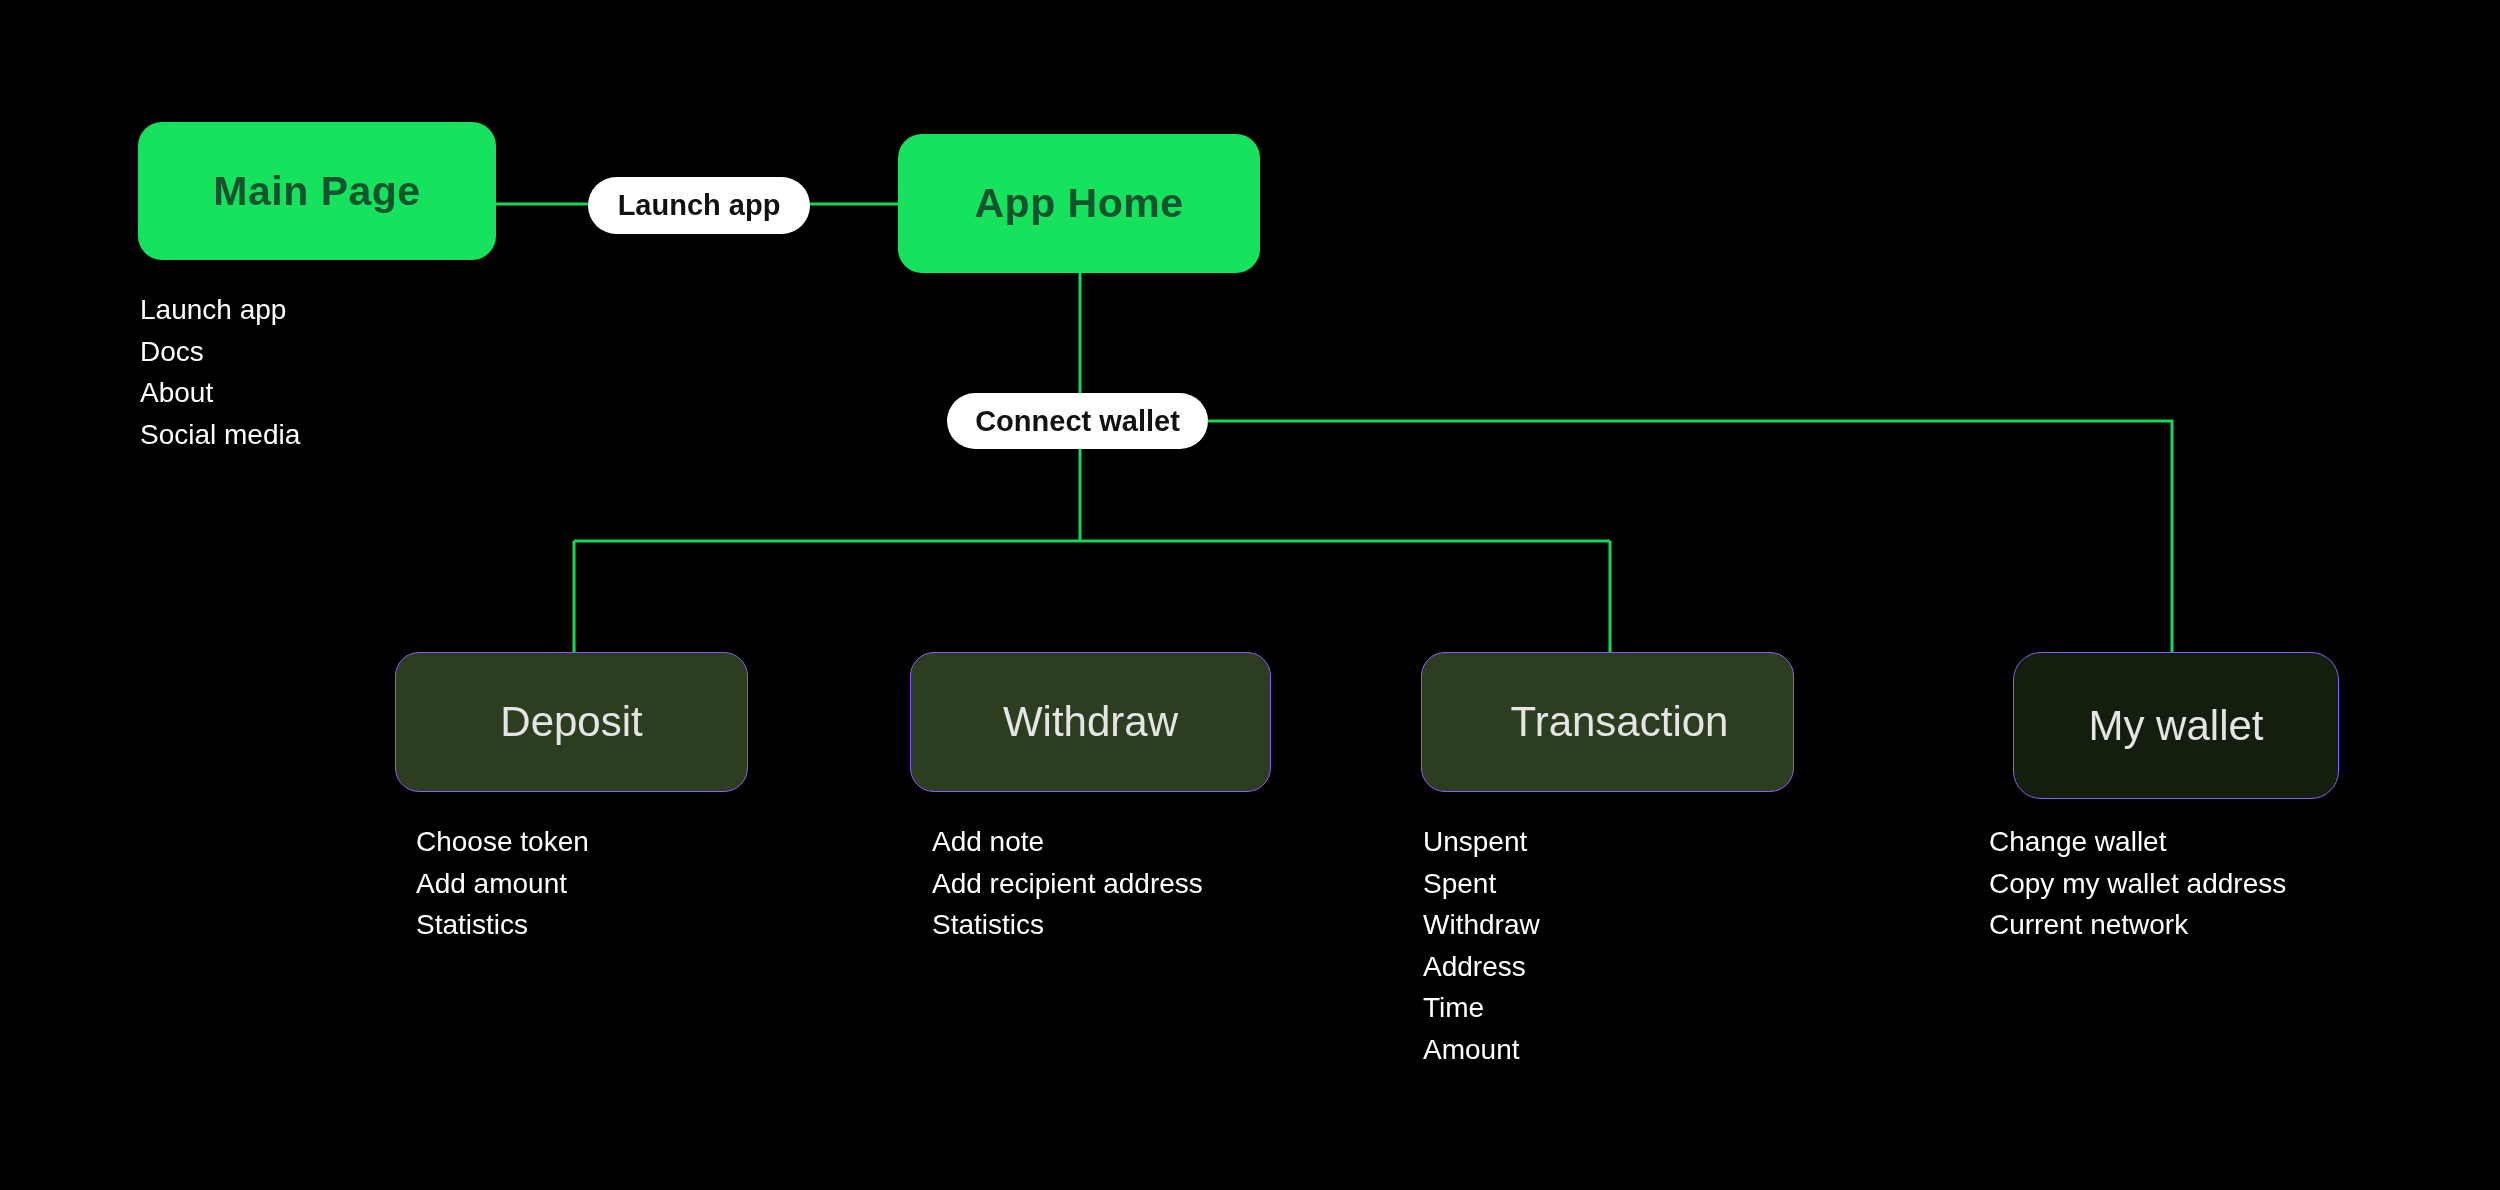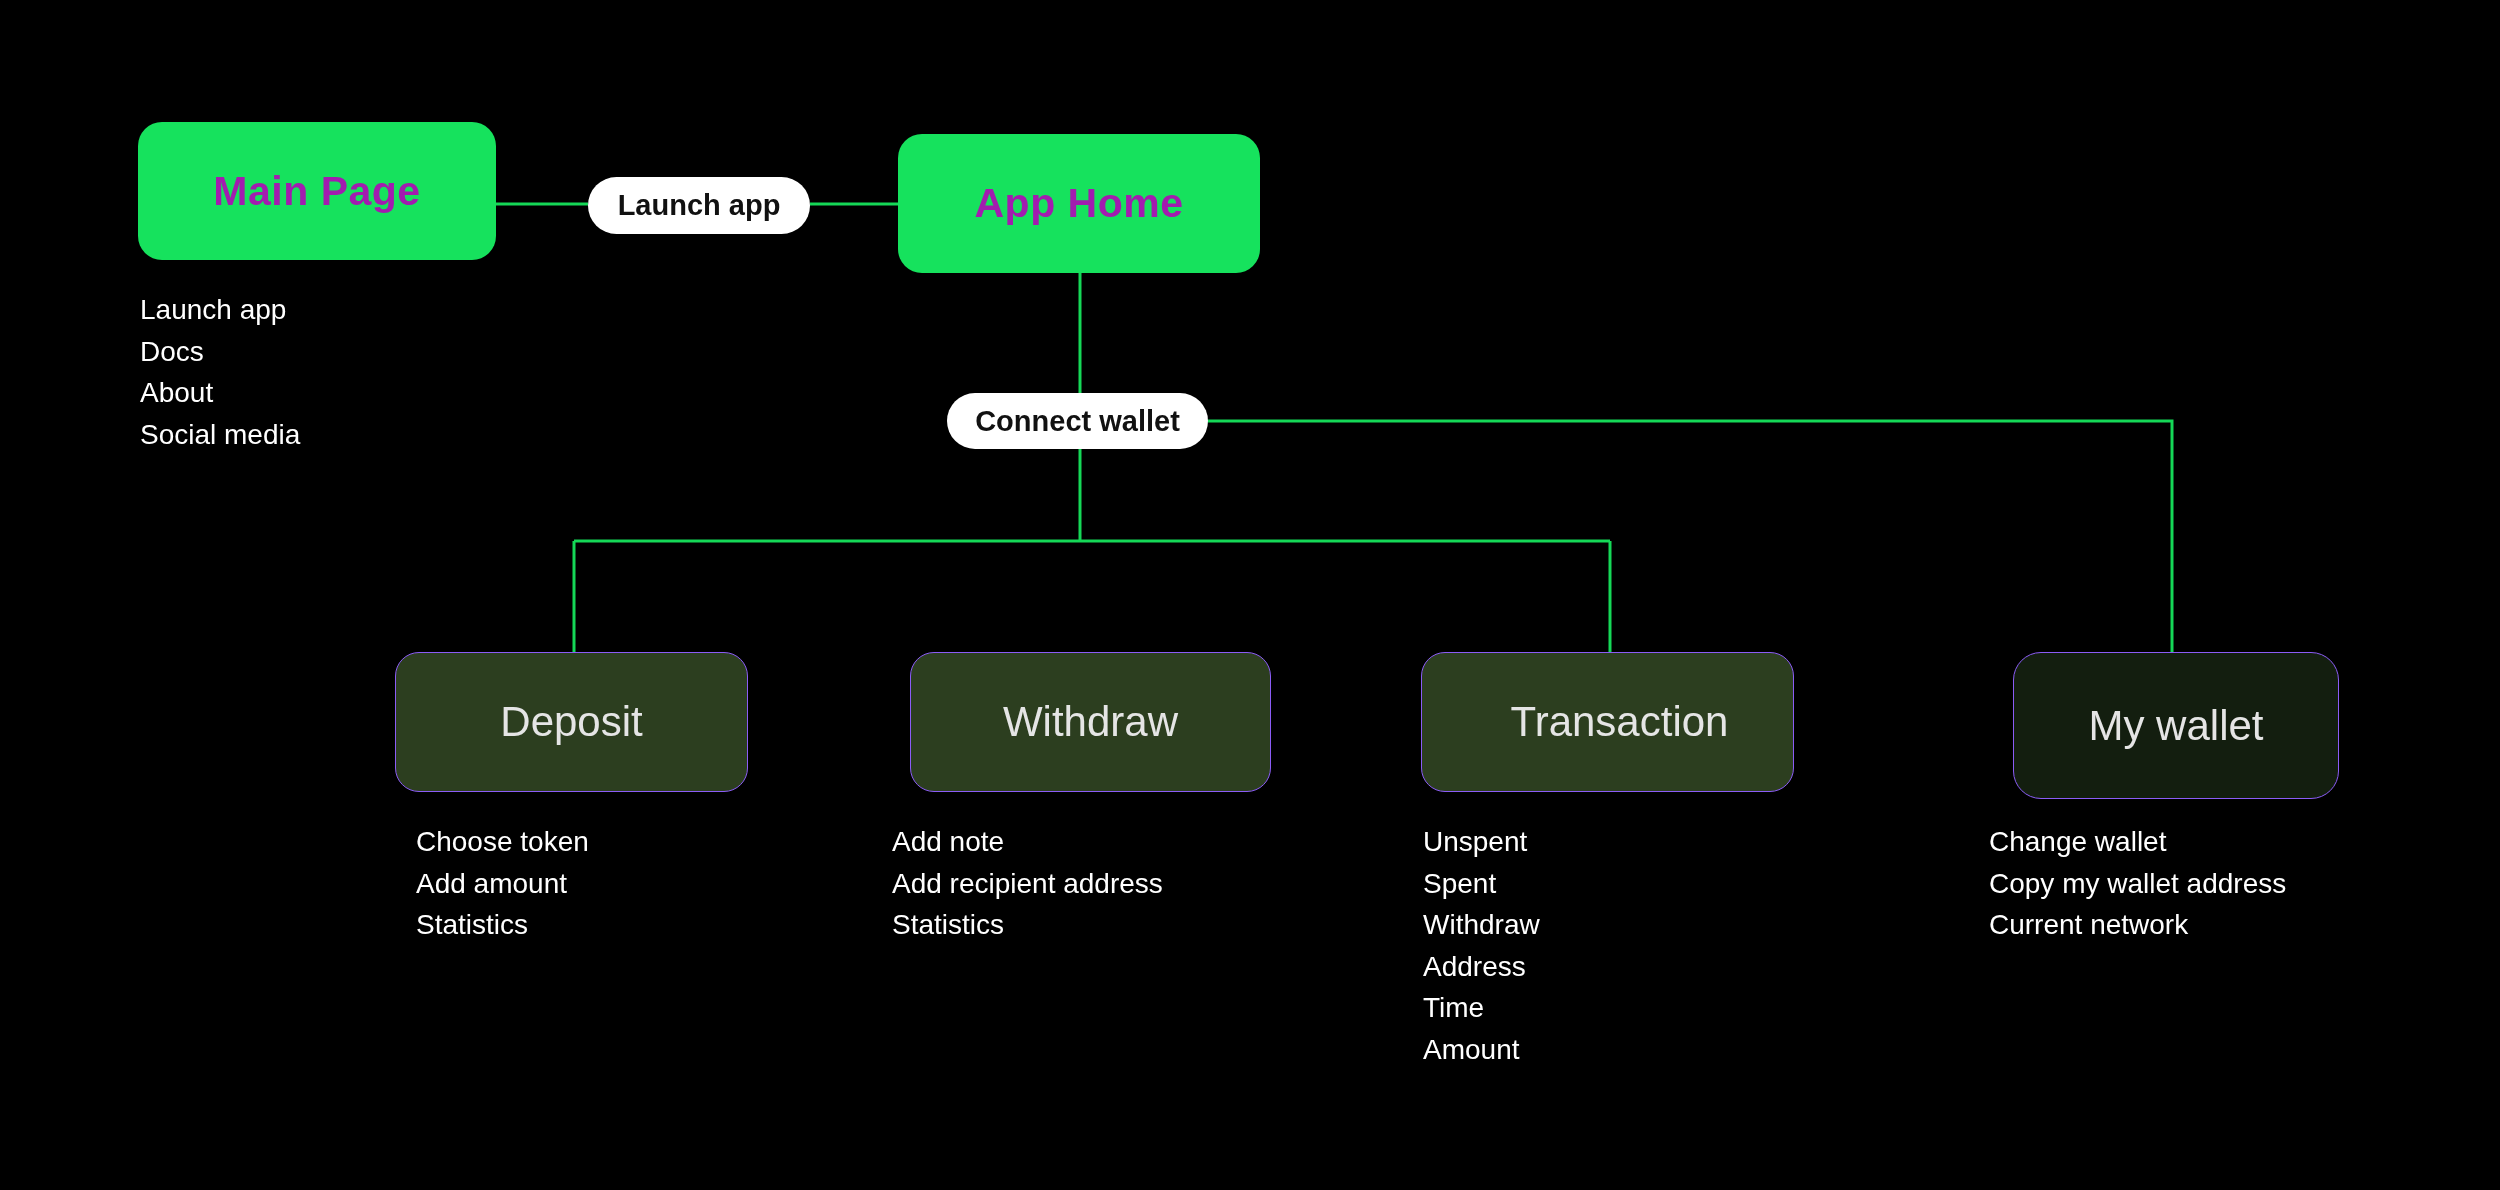--- a/index.html
+++ b/index.html
@@ -32,21 +32,21 @@
     position: absolute;
     display: flex;
     align-items: center;
     justify-content: center;
     box-sizing: border-box;
     white-space: nowrap;
   }
   .node-bright {
     background: #16e25d;
     border-radius: 24px;
-    color: #a21caf;
+    color: #14532d;
     font-weight: 700;
     font-size: 41px;
     letter-spacing: 0.5px;
     text-align: right;
   }
   .node-dark {
     background: #2c3e1f;
     border: 1px solid #8b5cf6;
     border-radius: 24px;
     color: #e5e5e5;
@@ -83,21 +83,21 @@
   #app-home     { left: 898px;  top: 134px; width: 362px; height: 139px; }
   #launch-pill  { left: 588px;  top: 177px; width: 222px; height: 57px;  }
   #connect-pill { left: 947px;  top: 393px; width: 261px; height: 56px; text-align: right;  }
   #deposit      { left: 395px;  top: 652px; width: 353px; height: 140px; }
   #withdraw     { left: 910px;  top: 652px; width: 361px; height: 140px; }
   #transaction  { left: 1421px; top: 652px; width: 373px; height: 140px; padding-left: 24px; }
   #my-wallet    { left: 1987px; top: 652px; width: 326px; height: 147px; margin-left: 26px; }
   
   #main-menu        { left: 140px;  top: 289px; }
   #deposit-menu     { left: 416px;  top: 821px; }
-  #withdraw-menu    { left: 892px;  top: 821px; }
+  #withdraw-menu    { left: 932px;  top: 821px; }
   #transaction-menu { left: 1423px; top: 821px; }
   #wallet-menu      { left: 1989px; top: 821px; }
 </style>
 </head>
 <body>
 
 <div class="canvas">
 
   <svg class="connectors" viewBox="0 0 2500 1190" xmlns="http://www.w3.org/2000/svg">
     <path d="M496 204 H588"></path>

